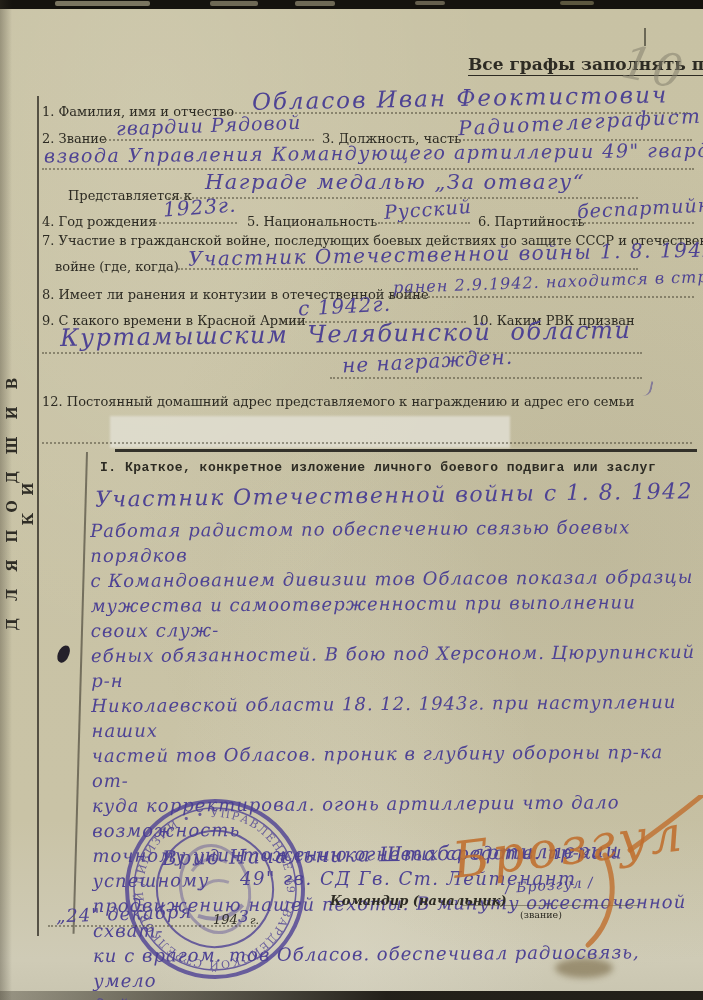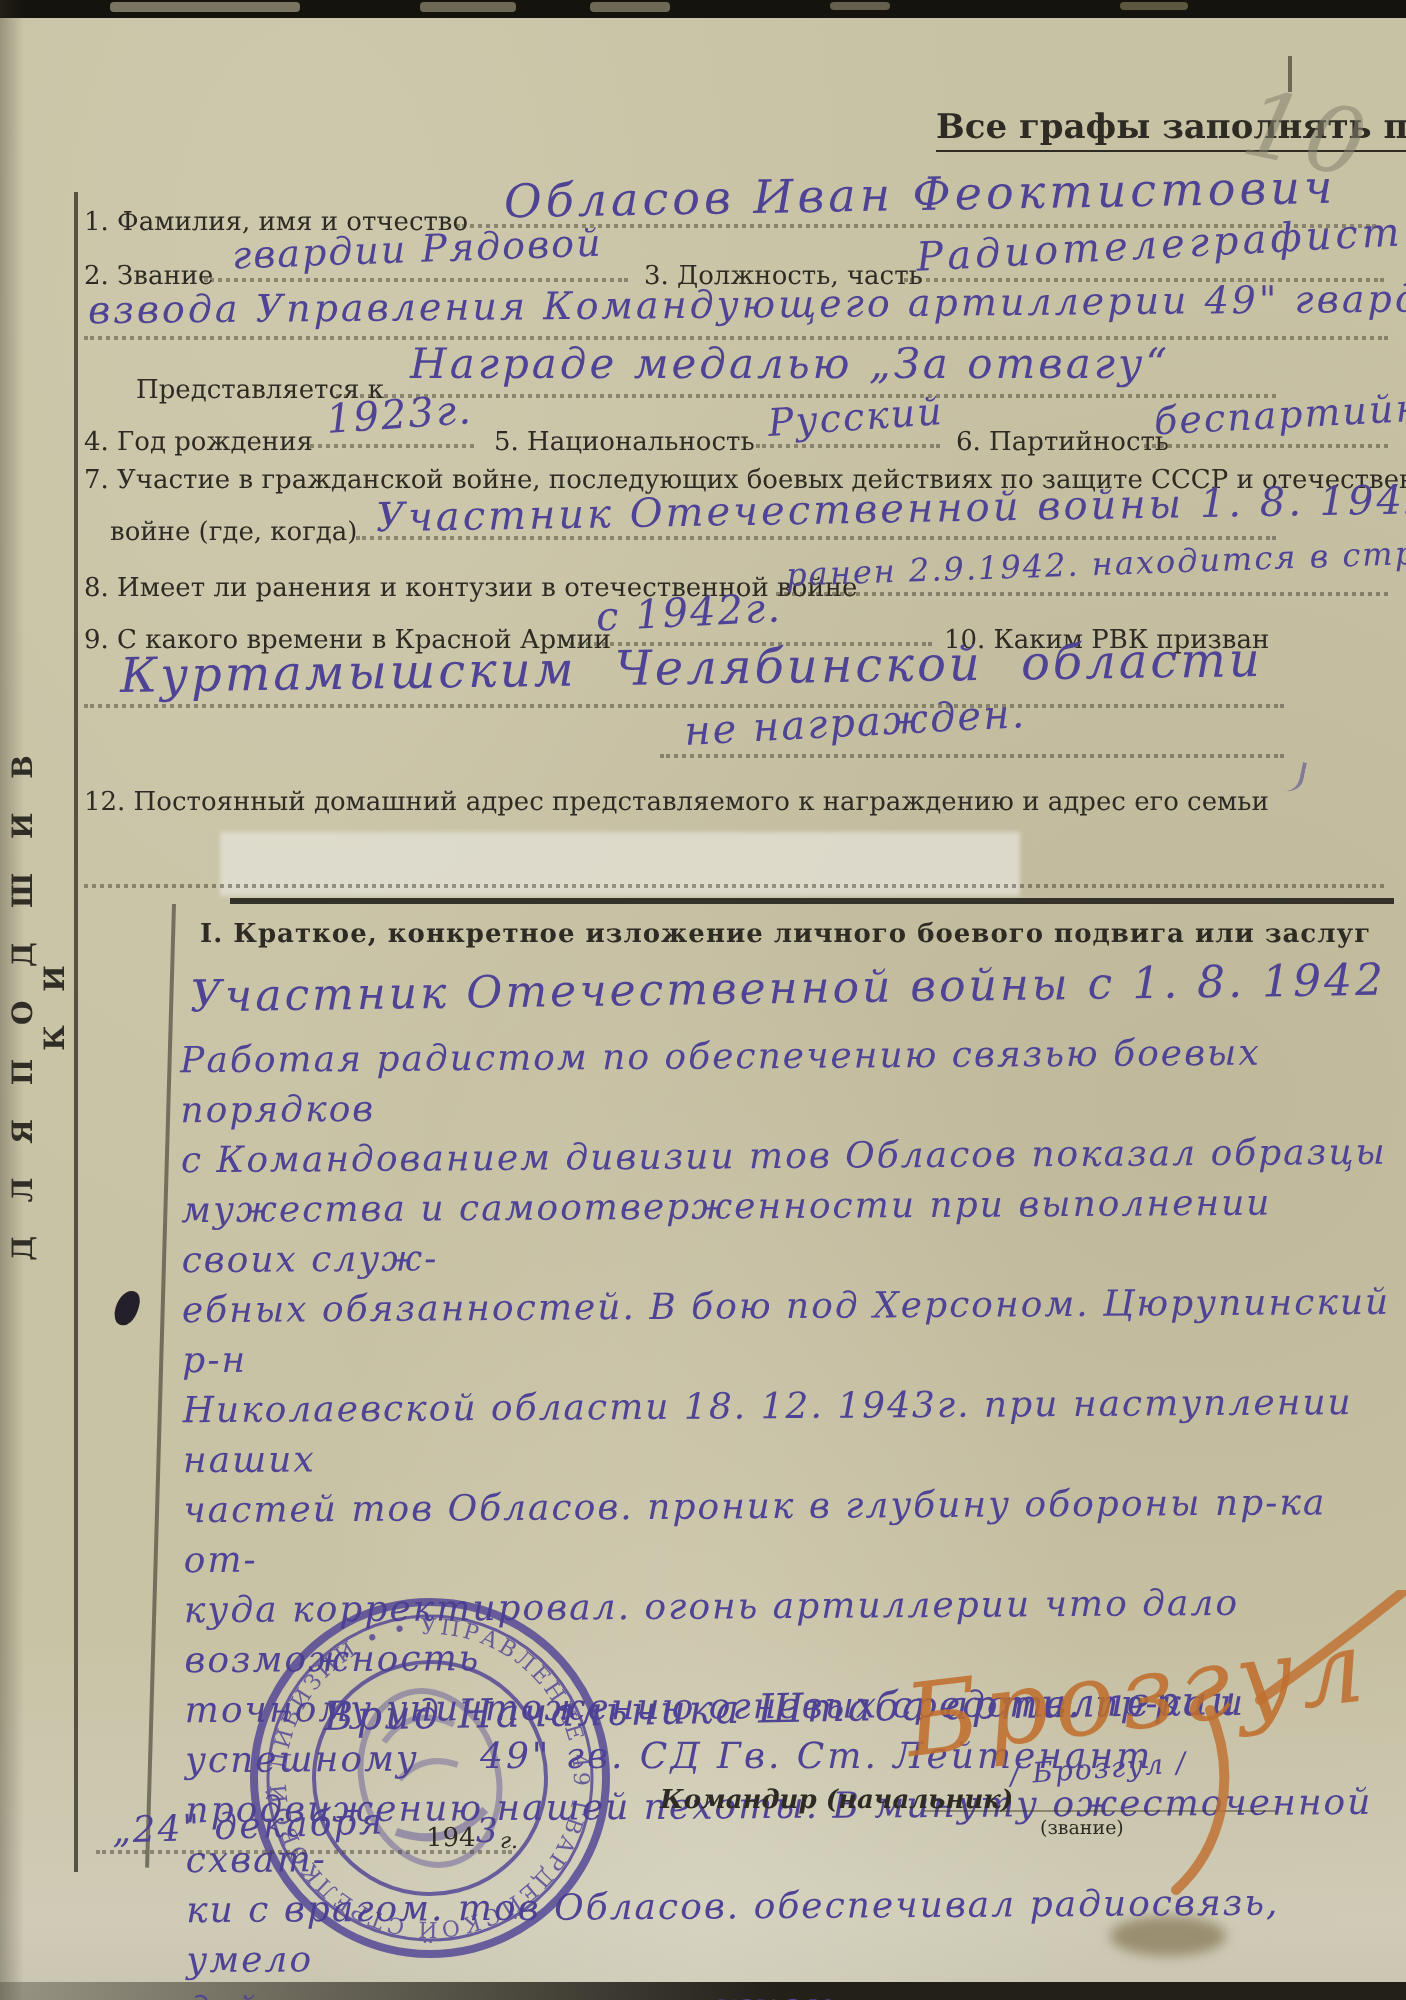--- a/index.html
+++ b/index.html
@@ -91,21 +91,21 @@
 
   <div class="hw" style="left:342px;top:349px;font-size:20px;transform:rotate(-3deg);">не награжден.</div>
   <div class="dl" style="left:330px;top:377px;width:312px;"></div>
 
   <div class="lbl" style="left:42px;top:394px;">12. Постоянный домашний адрес представляемого к награждению и адрес его семьи</div>
   <div style="position:absolute;left:640px;top:380px;width:10px;height:16px;border-right:2px solid rgba(78,67,148,.55);border-radius:0 0 8px 0;transform:rotate(12deg);"></div>
   <div style="position:absolute;left:110px;top:416px;width:400px;height:32px;background:rgba(224,222,209,.85);filter:blur(1px);"></div>
   <div class="dl" style="left:42px;top:442px;width:650px;"></div>
 
   <div class="solid" style="left:115px;top:449px;width:582px;height:3px;"></div>
-  <div class="lbl bold" style="left:100px;top:460px;width:480px;text-align:left;white-space:nowrap;font-size:13px;letter-spacing:0.5px;">I. Краткое, конкретное изложение личного боевого подвига или заслуг</div>
+  <div class="lbl bold" style="left:100px;top:460px;width:480px;text-align:left;white-space:nowrap;font-size:13px;letter-spacing:0.5px;font-family:Liberation Mono, monospace;">I. Краткое, конкретное изложение личного боевого подвига или заслуг</div>
 
   <div class="hw" style="left:95px;top:482px;font-size:22px;letter-spacing:1.5px;transform:rotate(-0.8deg);">Участник Отечественной войны с 1. 8. 1942 года.</div>
   <div class="hw pre" style="left:92px;top:516px;width:605px;font-size:18px;line-height:25px;letter-spacing:1px;white-space:pre-line;transform:rotate(-0.4deg);">Работая радистом по обеспечению связью боевых порядков
 с Командованием дивизии тов Обласов показал образцы
 мужества и самоотверженности при выполнении своих служ-
 ебных обязанностей. В бою под Херсоном. Цюрупинский р-н
 Николаевской области 18. 12. 1943г. при наступлении наших
 частей тов Обласов. проник в глубину обороны пр-ка от-
 куда корректировал. огонь артиллерии что дало возможность
 точному уничтожению огневых средств. пр-ка и успешному
@@ -138,18 +138,18 @@
   <div class="lbl" style="left:520px;top:909px;font-size:9.5px;">(звание)</div>
 
   <div class="hw" style="left:452px;top:818px;font-size:50px;color:#c06f2e;opacity:.88;letter-spacing:3px;transform:rotate(-7deg);z-index:4;">Брозгул</div>
   <svg width="290" height="160" viewBox="0 0 290 160" style="position:absolute;left:420px;top:795px;z-index:4;opacity:.8;">
     <path d="M 210 55 C 245 30 268 12 285 -2" fill="none" stroke="#c06f2e" stroke-width="5" stroke-linecap="round"></path>
     <path d="M 185 60 C 200 95 190 130 168 150" fill="none" stroke="#c06f2e" stroke-width="5" stroke-linecap="round"></path>
   </svg>
   <div class="hw" style="left:505px;top:877px;font-size:14px;transform:rotate(-4deg);z-index:5;">/ Брозгул /</div>
 
   <div class="hw" style="left:56px;top:903px;font-size:18px;letter-spacing:1px;transform:rotate(-2deg);z-index:3;">„24" декабря</div>
-  <div class="lbl" style="left:213px;top:912px;font-size:13px;z-index:3;">194</div>
+  <div class="lbl" style="left:213px;top:912px;font-size:13px;z-index:3;font-style:italic;">194</div>
   <div class="hw" style="left:238px;top:906px;font-size:17px;z-index:3;">3</div>
   <div class="lbl" style="left:250px;top:914px;font-size:11px;font-style:italic;z-index:3;">г.</div>
   <div class="dl" style="left:48px;top:925px;width:208px;z-index:2;"></div>
 
 </div>
 
 </body></html>

